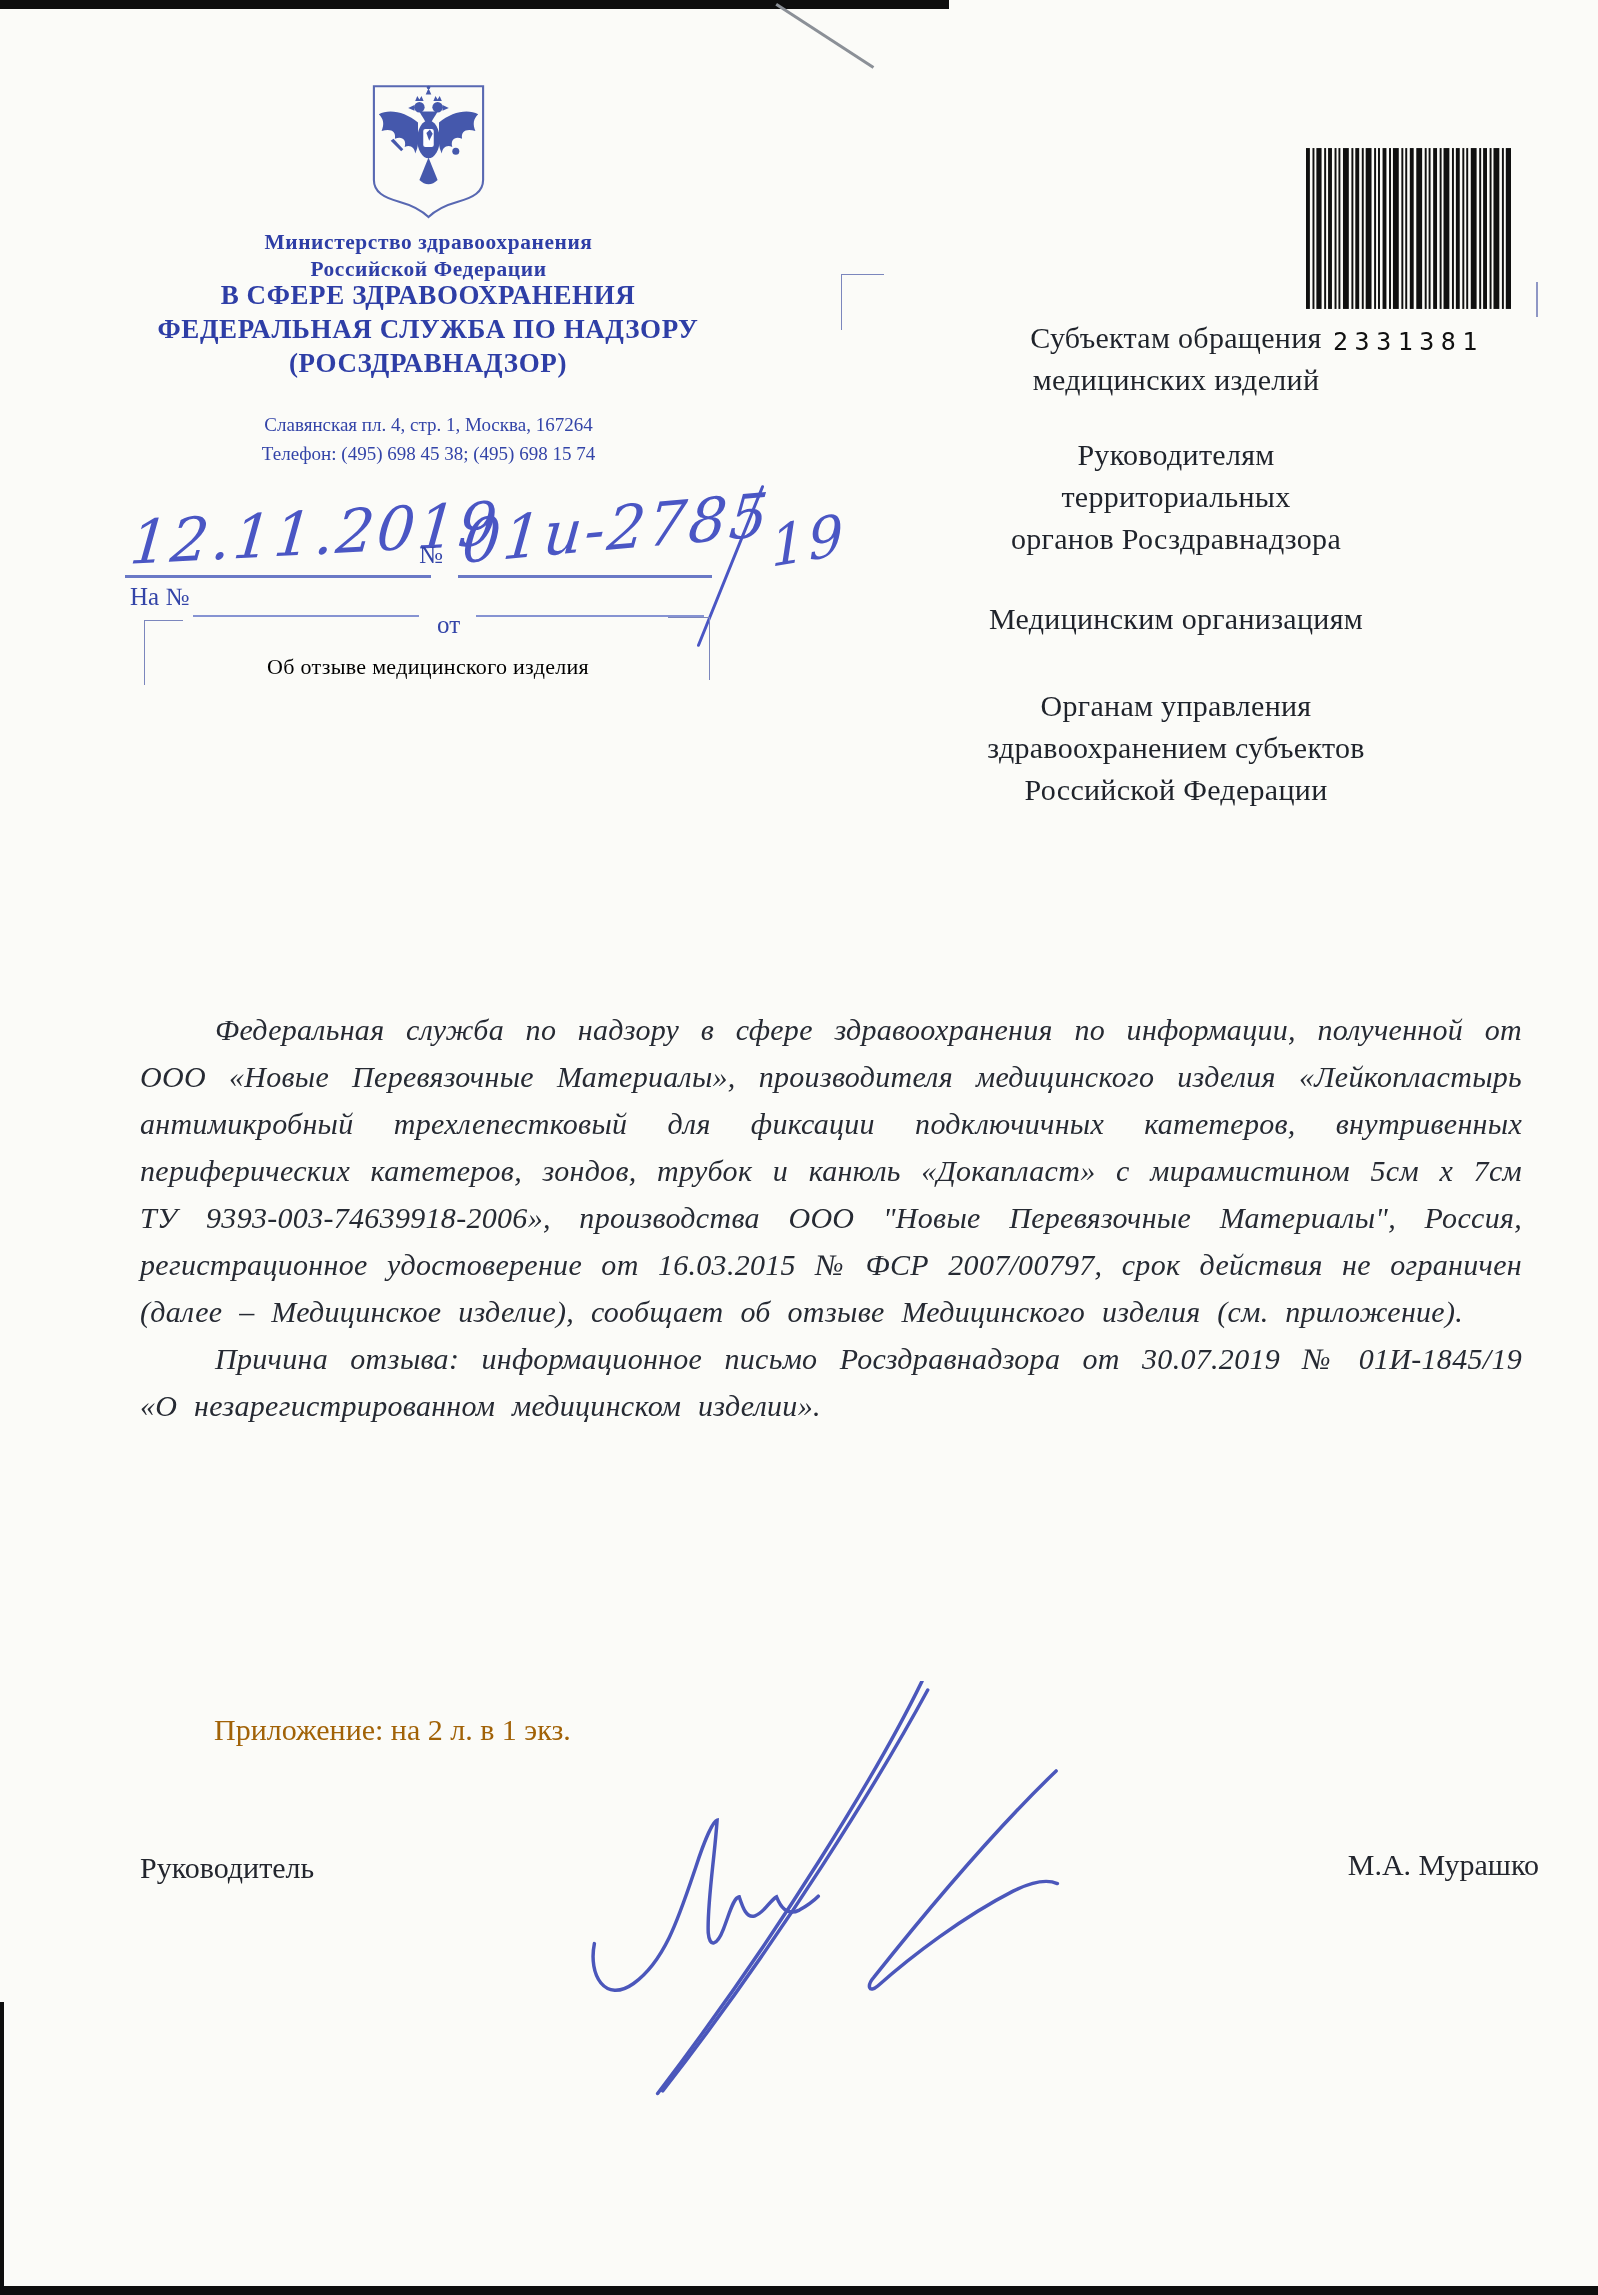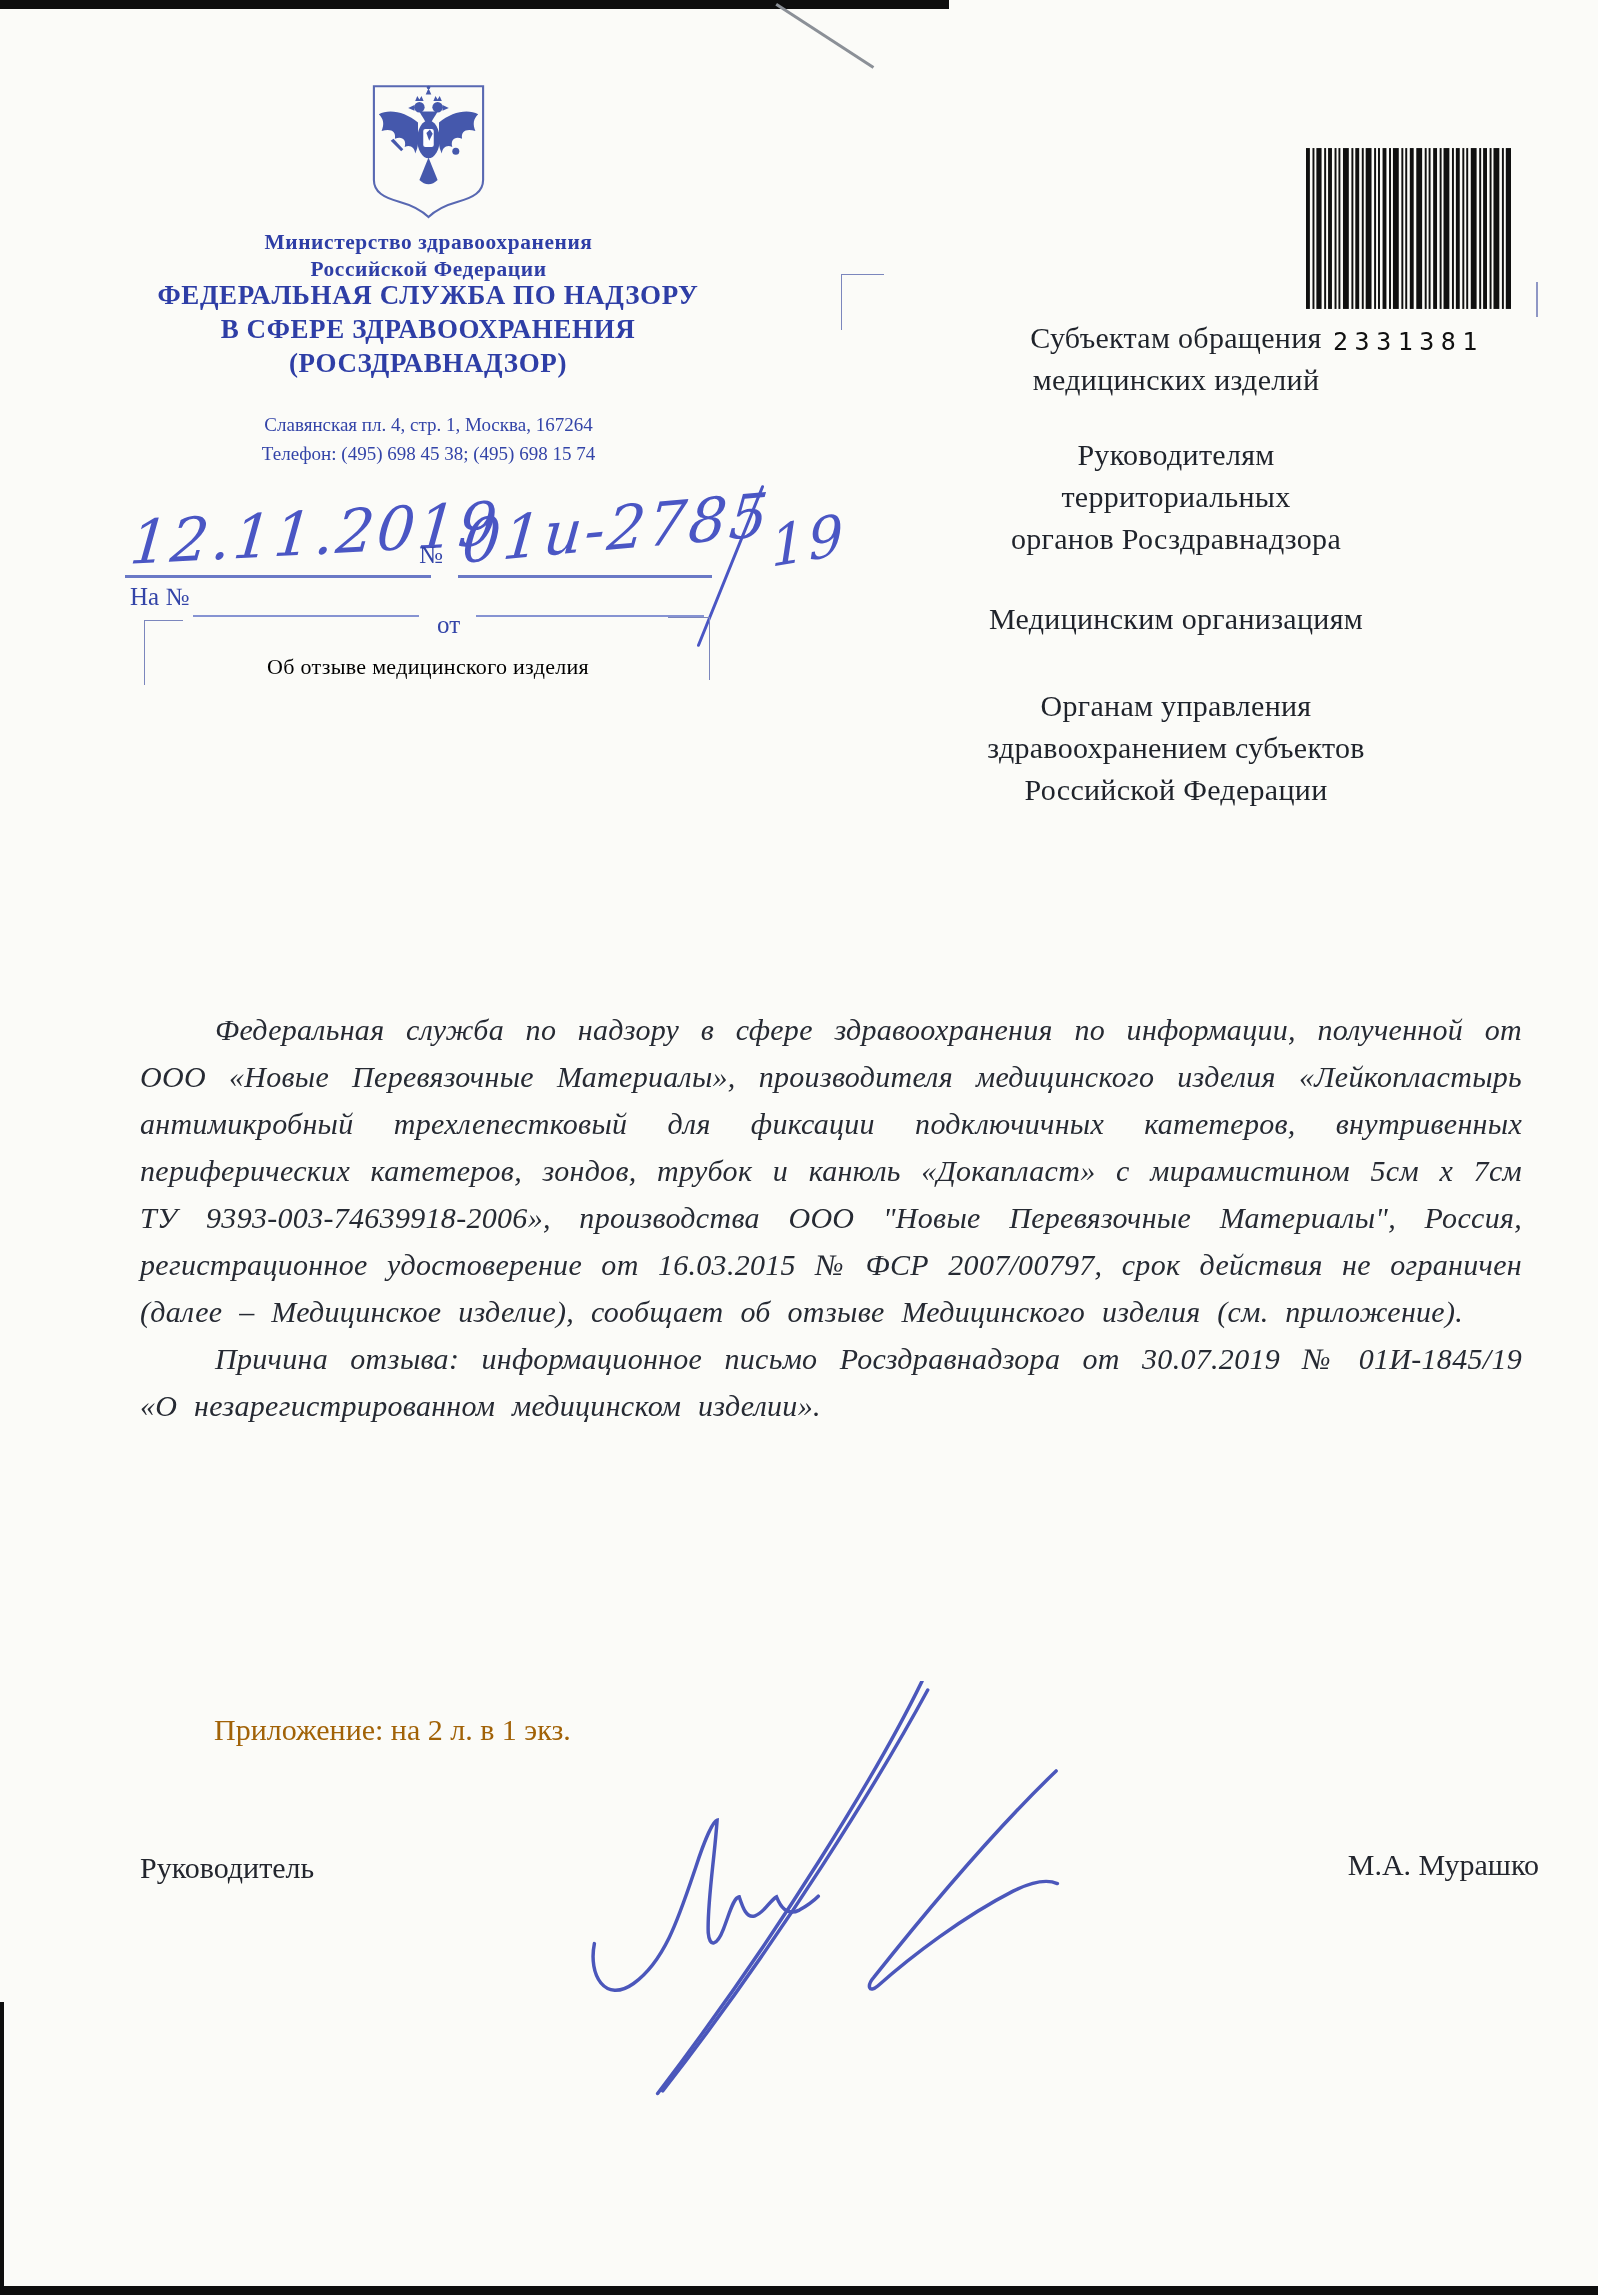--- a/index.html
+++ b/index.html
@@ -86,22 +86,22 @@
       <rect x="76.5" y="66" width="17" height="28" rx="4" fill="#ffffff" stroke="#4558ac" stroke-width="2"></rect>
       <path d="M82,73 l5,-5 4,6 -5,10 z" fill="#4558ac"></path>
     </svg>
   </div>
 
   <div class="abs lh-center blue ministry" style="left:104px;top:229px;width:649px;">
     <div>Министерство здравоохранения</div>
     <div>Российской Федерации</div>
   </div>
   <div class="abs lh-center blue service" style="left:84px;top:278px;width:688px;">
+    <div>В СФЕРЕ ЗДРАВООХРАНЕНИЯ</div>
     <div>ФЕДЕРАЛЬНАЯ СЛУЖБА ПО НАДЗОРУ</div>
-    <div>В СФЕРЕ ЗДРАВООХРАНЕНИЯ</div>
     <div>(РОСЗДРАВНАДЗОР)</div>
   </div>
   <div class="abs lh-center contact" style="left:104px;top:411px;width:649px;">
     <div>Славянская пл. 4, стр. 1, Москва, 167264</div>
     <div>Телефон: (495) 698 45 38; (495) 698 15 74</div>
   </div>
 
   <div class="abs hw hw-date" style="left:130px;top:498px;">12.11.2019</div>
   <div class="abs uline" style="left:125px;top:575px;width:306px;"></div>
   <div class="abs ref-label" style="left:419px;top:541px;">№</div>

